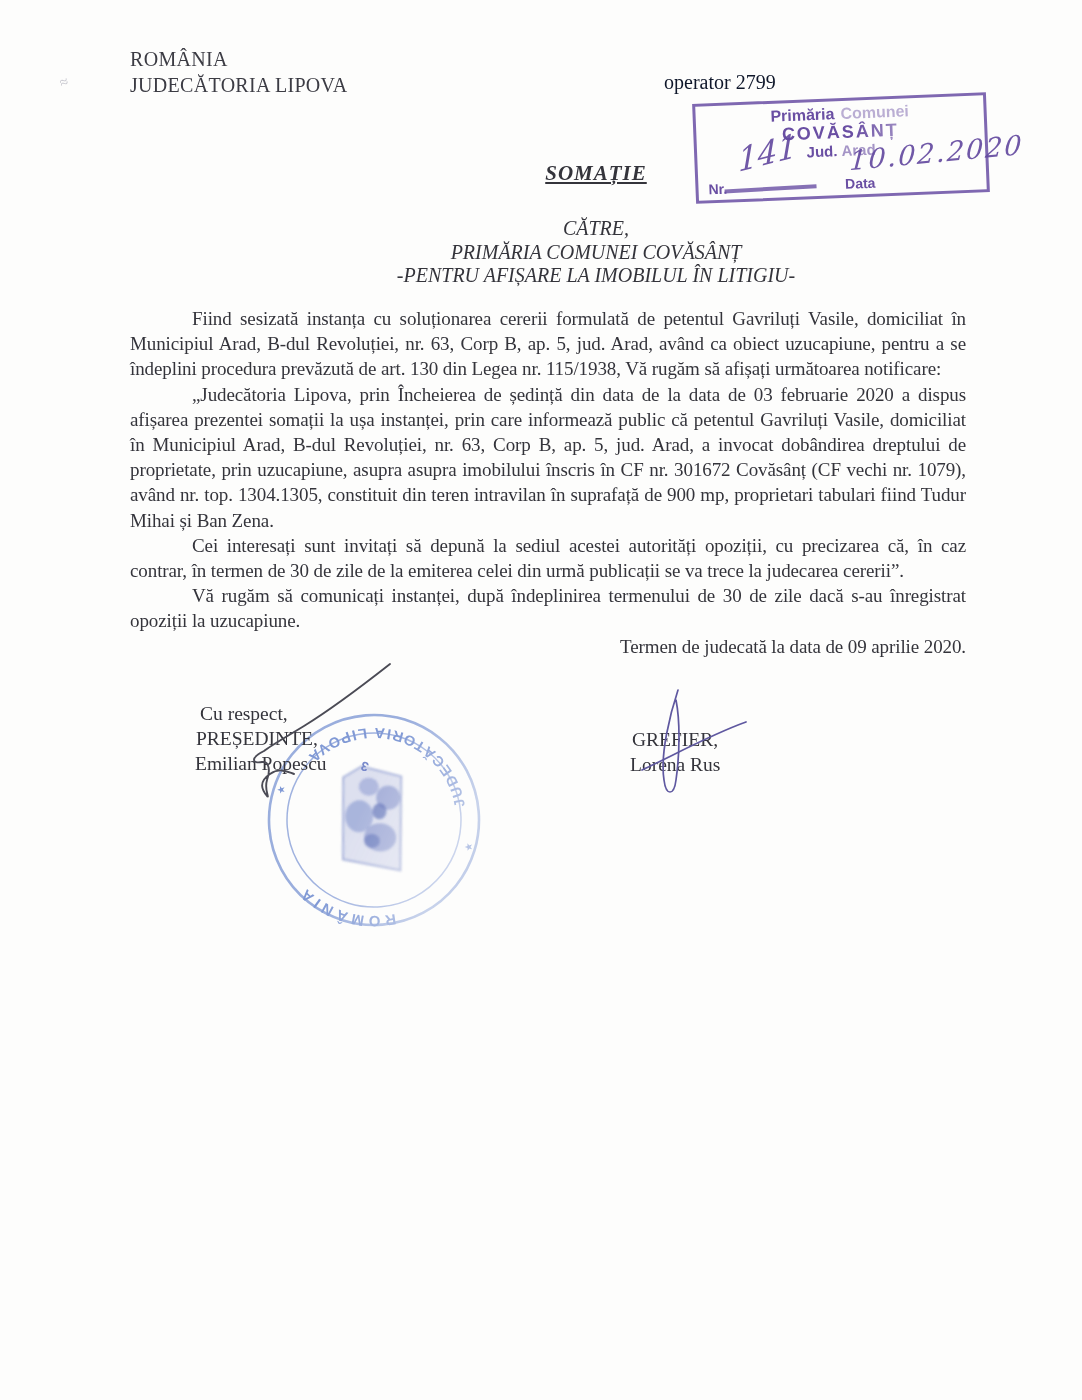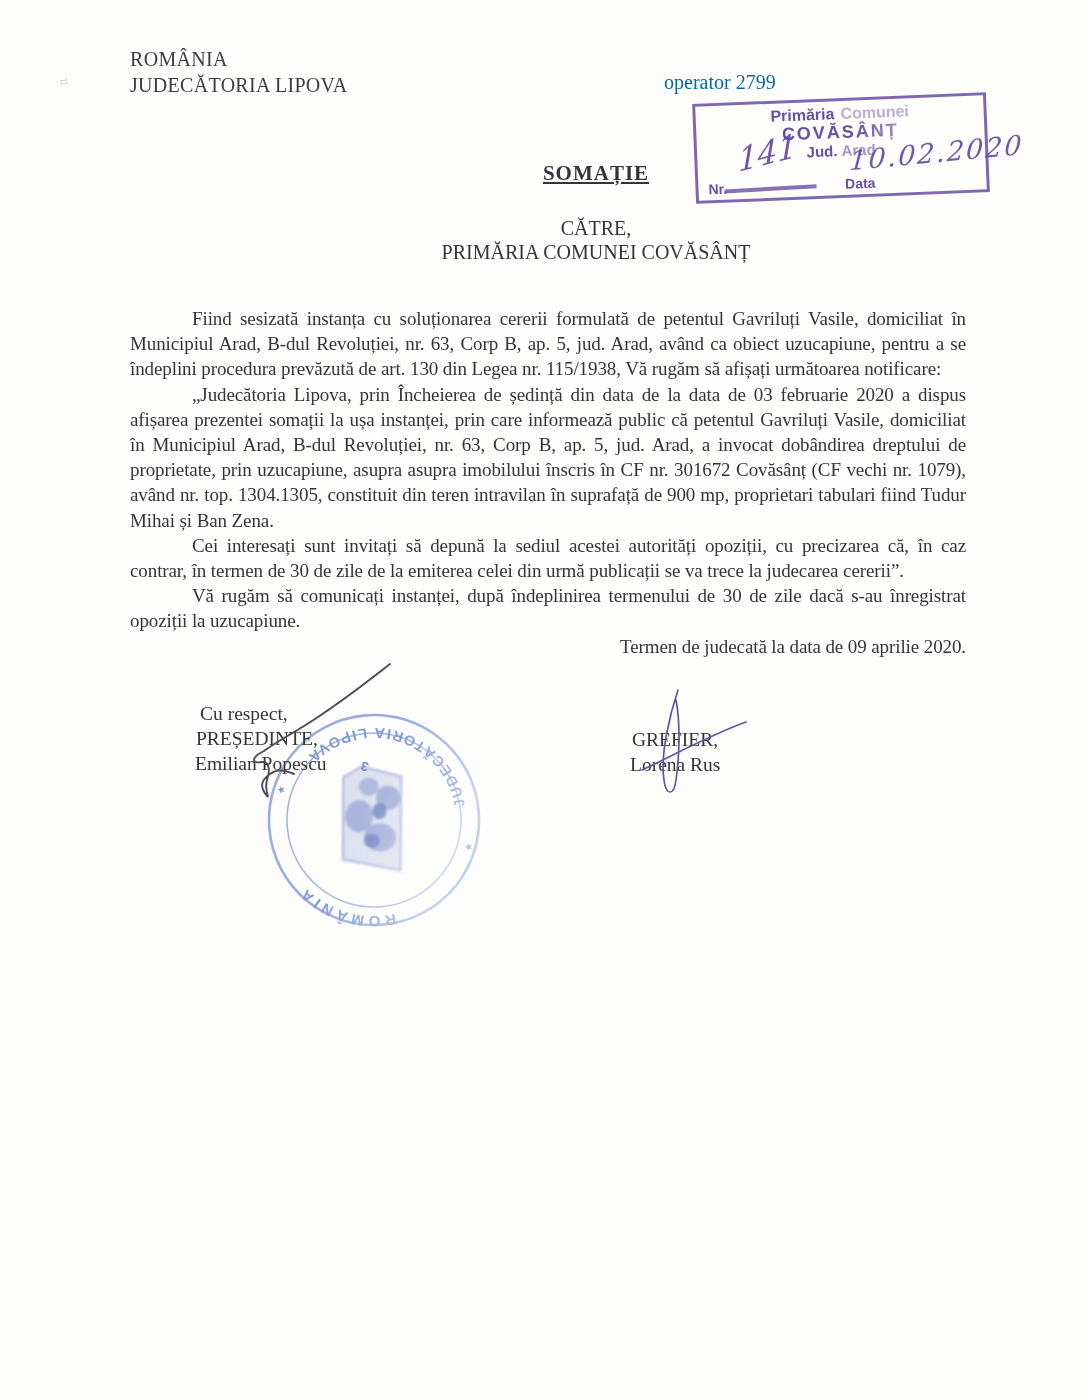--- a/index.html
+++ b/index.html
@@ -13,21 +13,21 @@
     margin:0 auto;
   }
   
   .header-block{
     position:absolute;left:130px;top:46px;
     font-size:20px;line-height:26px;letter-spacing:.3px;
     color:#3c3c44;
   }
   .operator-line{
     position:absolute;left:664px;top:71px;
-    font-size:20px;color:#0369a1;
+    font-size:20px;color:#0f172a;
   }
   
   .registry-stamp{
     position:absolute;left:694px;top:98px;
     width:288px;height:94px;
     border:3px solid rgba(104,78,163,.85);
     transform:rotate(-2.3deg);
     color:#6a4fa3;
     font-family:"Liberation Sans", sans-serif;
     text-align:center;
@@ -54,21 +54,21 @@
   }
   .hw{
     position:absolute;
     font-family:"DejaVu Serif", serif;font-style:italic;
     color:rgba(100,74,160,.92);
     white-space:nowrap;
   }
   .hw-nr{left:40px;top:30px;font-size:32px;transform:rotate(-12deg) skewX(-14deg);}
   .hw-date{left:152px;top:40px;font-size:27px;transform:rotate(-3deg) skewX(-9deg);letter-spacing:2px;}
   
-  .center-col{position:absolute;left:132px;width:928px;text-align:center;}
+  .center-col{position:absolute;left:132px;width:928px;text-align:center;font-style:italic;}
   .doc-title{
     top:161px;
     font-size:21px;font-weight:bold;
     text-decoration:underline;letter-spacing:1px;
   }
   .addressee-block{top:217px;font-size:20px;line-height:23.5px;}
   
   .body-block{
     position:absolute;left:130px;top:306px;width:836px;
     font-size:19px;line-height:25.2px;
@@ -134,20 +134,21 @@
     <div class="stamp-nr-underline"></div>
     <div class="hw hw-nr">141</div>
     <div class="hw hw-date">10.02.2020</div>
   </div>
 
   <div class="center-col doc-title">SOMAȚIE</div>
 
   <div class="center-col addressee-block">
     <div>CĂTRE,</div>
     <div>PRIMĂRIA COMUNEI COVĂSÂNȚ</div>
+    <div>-PENTRU AFIȘARE LA IMOBILUL ÎN LITIGIU-</div>
   </div>
 
   <div class="body-block">
     <p>Fiind sesizată instanța cu soluționarea cererii formulată de petentul Gavriluți Vasile, domiciliat în Municipiul Arad, B-dul Revoluției, nr. 63, Corp B, ap. 5, jud. Arad, având ca obiect uzucapiune, pentru a se îndeplini procedura prevăzută de art. 130 din Legea nr. 115/1938, Vă rugăm să afișați următoarea notificare:</p>
     <p>„Judecătoria Lipova, prin Încheierea de ședință din data de la data de 03 februarie 2020 a dispus afișarea prezentei somații la ușa instanței, prin care informează public că petentul Gavriluți Vasile, domiciliat în Municipiul Arad, B-dul Revoluției, nr. 63, Corp B, ap. 5, jud. Arad, a invocat dobândirea dreptului de proprietate, prin uzucapiune, asupra asupra imobilului înscris în CF nr. 301672 Covăsânț (CF vechi nr. 1079), având nr. top. 1304.1305, constituit din teren intravilan în suprafață de 900 mp, proprietari tabulari fiind Tudur Mihai și Ban Zena.</p>
     <p>Cei interesați sunt invitați să depună la sediul acestei autorități opoziții, cu precizarea că, în caz contrar, în termen de 30 de zile de la emiterea celei din urmă publicații se va trece la judecarea cererii”.</p>
     <p>Vă rugăm să comunicați instanței, după îndeplinirea termenului de 30 de zile dacă s-au înregistrat opoziții la uzucapiune.</p>
     <p class="plain">Termen de judecată la data de 09 aprilie 2020.</p>
   </div>
 

